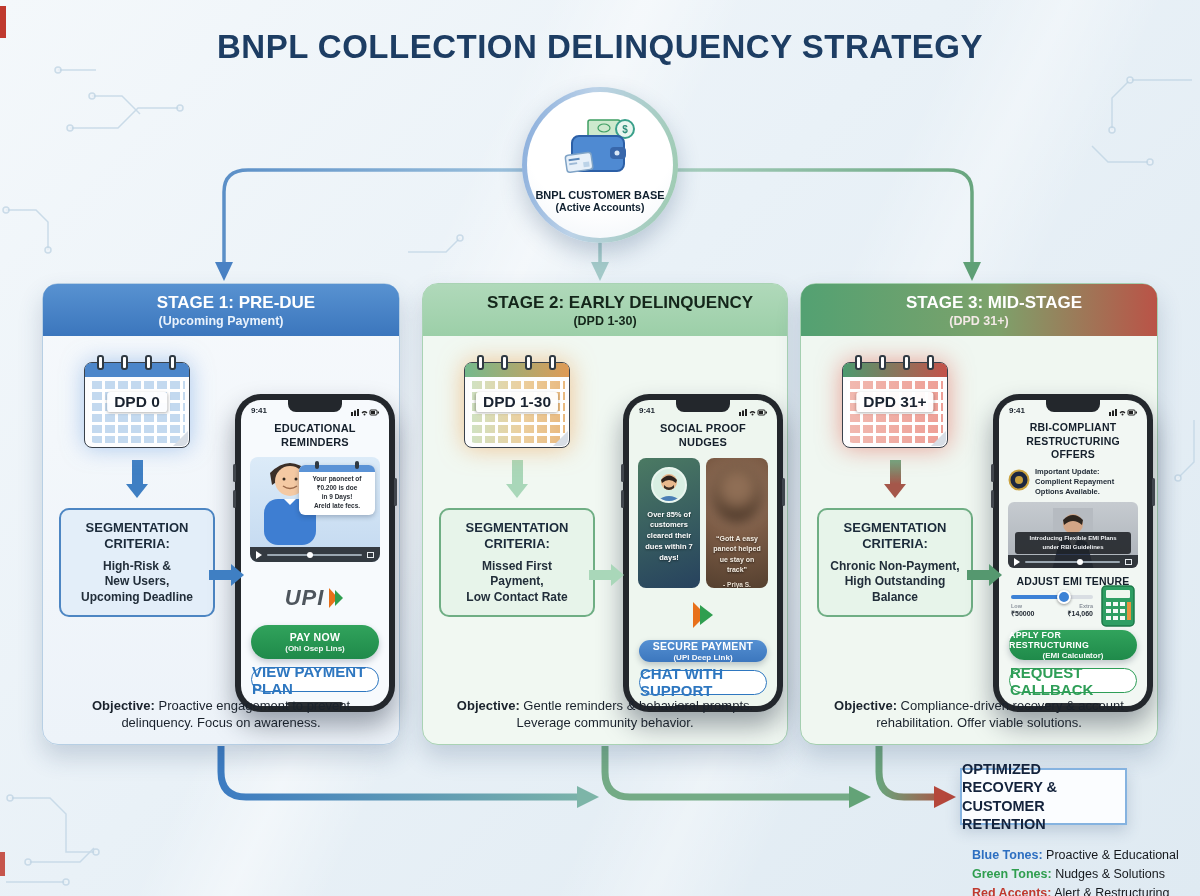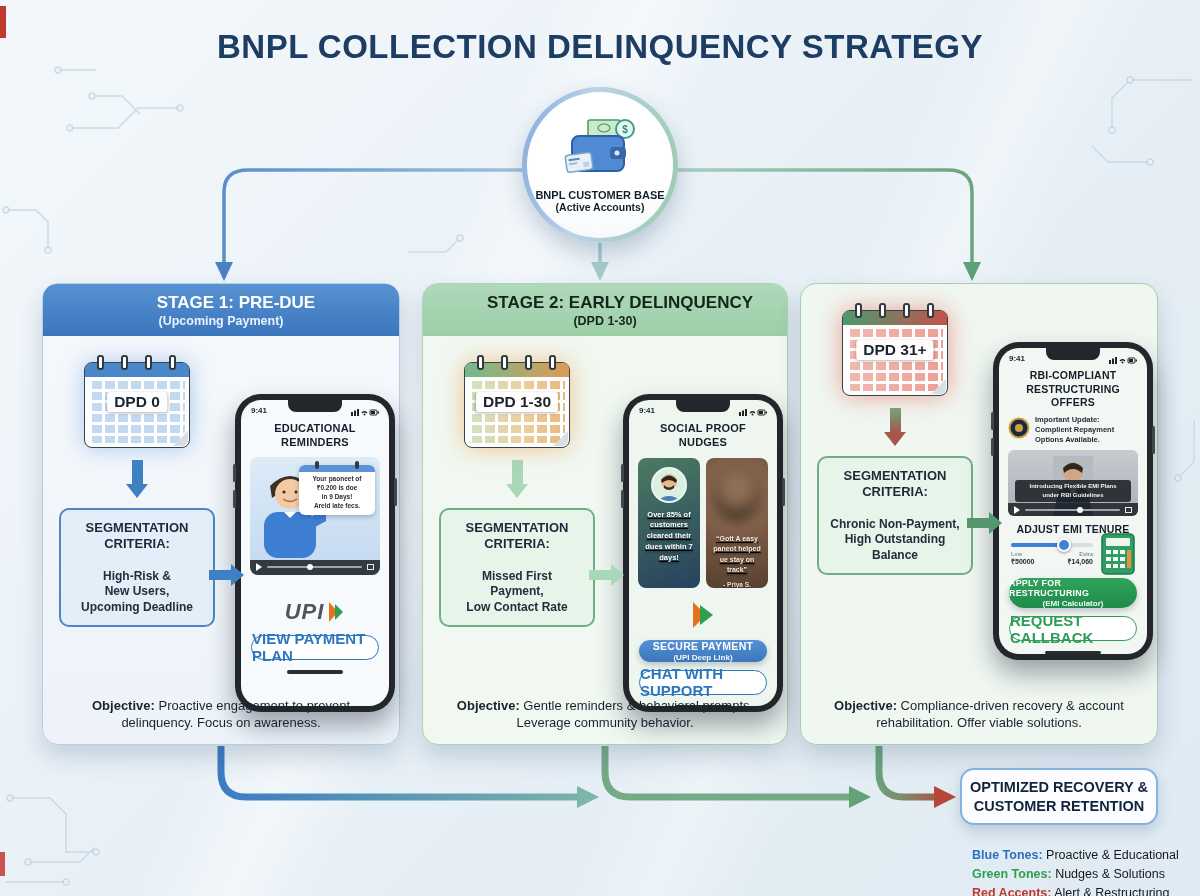--- a/index.html
+++ b/index.html
@@ -87,21 +87,21 @@
   .right-arrow .stem { width:22px; height:10px; }
   .right-arrow .head { width:0; height:0; border-top:11px solid transparent; border-bottom:11px solid transparent; border-left:13px solid; }
   .card1 .right-arrow .stem { background:#3f7fc3; } .card1 .right-arrow .head { border-left-color:#3f7fc3; }
   .card2 .right-arrow .stem { background:#a9d7b9; } .card2 .right-arrow .head { border-left-color:#a9d7b9; }
   .card3 .right-arrow .stem { background:#55986f; } .card3 .right-arrow .head { border-left-color:#55986f; }
 
   
   .criteria { width:156px; border-radius:10px; padding:10px 6px; text-align:center; }
   .card1 .criteria { background:#e3eef9; border:2px solid #4d86c3; }
   .card2 .criteria, .card3 .criteria { background:#e7f4ea; border:2px solid #6fae84; }
-  .criteria-title { font-size:13px; font-weight:800; color:#1b2a3a; line-height:1.25; margin-bottom:16px; white-space:pre-line; }
+  .criteria-title { font-size:13px; font-weight:800; color:#1b2a3a; line-height:1.25; margin-bottom:6px; white-space:pre-line; }
   .criteria-line { font-size:12px; font-weight:700; color:#222e3a; line-height:1.3; }
 
   
   .phone { position:absolute; right:4px; top:58px; width:160px; height:318px; background:#23272c; border-radius:26px;
     padding:6px; box-shadow:0 14px 26px rgba(25,35,55,.4); }
   .btn-side { position:absolute; background:#41464d; border-radius:2px; }
   .screen { position:relative; width:100%; height:100%; border-radius:20px; overflow:hidden; display:flex; flex-direction:column; }
   .card1 .screen { background:#f7fafd; } .card2 .screen { background:#eef6ef; } .card3 .screen { background:#f2f7f3; }
   .notch { position:absolute; top:6px; left:50%; transform:translateX(-50%); width:54px; height:12px; background:#23272c; border-radius:0 0 8px 8px; z-index:5; }
   .statusbar { display:flex; justify-content:space-between; align-items:center; padding:4px 10px 0; height:17px; }
@@ -133,21 +133,21 @@
   .pill-sub { font-size:8px; font-weight:600; opacity:.95; margin-top:1px; }
   .pill-green { background:linear-gradient(180deg,#31a35c,#1f8a4a); }
   .pill-blue { background:linear-gradient(180deg,#5590d2,#3c77be); }
   .pill-outline { margin:8px 10px 0; height:25px; border-radius:13px; background:#ffffff; display:flex; align-items:center; justify-content:center;
     font-size:15px; font-weight:800; }
   .outline-blue { border:1.5px solid #2e77c0; color:#2e77c0; }
   .outline-green { border:1.5px solid #2e9e57; color:#2e9e57; }
   .home-bar { width:56px; height:4px; background:#2a2e33; border-radius:2px; margin:10px auto 0; }
 
   
-  .proof-row { display:flex; gap:6px; margin:8px 9px 0; height:152px;text-decoration:underline; }
+  .proof-row { display:flex; gap:6px; margin:8px 9px 0; height:152px; }
   .proof-card { flex:1; border-radius:8px; overflow:hidden; position:relative; }
   .proof-left { background:linear-gradient(160deg,#4b7a63,#31535f 70%,#27425e); padding-top:9px; text-align:center; }
   .avatar { width:36px; height:36px; border-radius:50%; background:#d9efe3; border:2px solid #eaf6ef; margin:0 auto; overflow:hidden; }
   .proof-stat { margin:7px 4px 0; font-size:7.5px; font-weight:800; color:#ffffff; line-height:1.45; text-shadow:0 1px 2px rgba(0,0,0,.5); }
   .proof-right { background:radial-gradient(circle at 50% 28%, #a5826a 0%, #7a5a44 45%, #55402f 100%); text-align:center; }
   .hairblur { position:absolute; top:6px; left:50%; transform:translateX(-50%); width:52px; height:58px; border-radius:50%;
     background:radial-gradient(circle at 50% 40%, #8f6e55 30%, #3f2d20 75%); filter:blur(6px); }
   .quote { position:relative; margin:76px 5px 0; font-size:7px; font-weight:700; color:#f4ede2; line-height:1.5; text-shadow:0 1px 2px rgba(0,0,0,.6); }
   .quote-attr { position:relative; margin-top:5px; font-size:6.5px; font-weight:700; color:#e8ddcd; text-shadow:0 1px 2px rgba(0,0,0,.6); }
   .bhim-row { display:flex; justify-content:center; margin-top:12px; height:30px; }
@@ -169,22 +169,22 @@
   .sl-small { font-size:5.5px; color:#8a929b; font-weight:600; }
   .sl-val { font-size:7px; font-weight:800; color:#1c242e; }
   .calc { position:absolute; right:0; top:-10px; }
   .pill3 { margin-top:12px; }
   .pill3 .pill-main { font-size:8.8px; }
 
   .objective { position:absolute; bottom:12px; left:14px; right:14px; text-align:center; font-size:13px; color:#1a222c; line-height:1.35; }
   .objective b { font-weight:800; }
 
   
-  .outcome { position:absolute; left:960px; top:768px; width:198px; height:57px; background:#fbfdff; border:2px solid #85b3e0;
-    border-radius:14px; z-index:2; display:flex; flex-direction:column; align-items:center; justify-content:center;
+  .outcome { position:absolute; left:960px; top:768px; width:167px; height:57px; background:#fbfdff; border:2px solid #85b3e0;
+    border-radius:0; z-index:2; display:flex; flex-direction:column; align-items:center; justify-content:center;
     box-shadow:0 6px 14px rgba(40,70,110,.2); }
   .outcome div { font-size:14.5px; font-weight:800; color:#14233c; line-height:1.25; }
   .legend { position:absolute; left:972px; top:838px; z-index:2;margin-top:8px; }
   .legend-row { font-size:12.5px; color:#15181c; line-height:1.5; }
   .legend-row .lg-label { font-weight:800; }
   .lg-blue { color:#2d6fc1; } .lg-green { color:#2f9e4f; } .lg-red { color:#c0392e; }
 </style>
 </head>
 <body>
 
@@ -377,20 +377,24 @@
             <span class="fs"></span>
           </div>
         </div>
         <div class="upi-row">
           <span class="upi-text">UPI</span>
           <svg width="18" height="22" viewBox="0 0 18 22">
               <path d="M2 1 L11 11 L2 21 Z" fill="#e8701a"></path>
               <path d="M8 3 L16 11 L8 19 Z" fill="#2f9e4f"></path>
             </svg>
         </div>
+        <div class="pill pill-green">
+          <span class="pill-main">PAY NOW</span>
+          <span class="pill-sub">(Ohl Osep Lins)</span>
+        </div>
         <div class="pill-outline outline-blue">VIEW PAYMENT PLAN</div>
         <div class="home-bar"></div>
       </div>
     </div>
   </div>
   <div class="objective">
     <b>Objective:</b> <span>Proactive engagement to prevent delinquency. Focus on awareness.</span>
   </div>
 </div>
 
@@ -479,20 +483,24 @@
         <div class="home-bar"></div>
       </div>
     </div>
   </div>
   <div class="objective">
     <b>Objective:</b> <span>Gentle reminders &amp; behavioral prompts. Leverage community behavior.</span>
   </div>
 </div>
 
 <div class="stage-card card3">
+  <div class="stage-header">
+    <div class="stage-title">STAGE 3: MID-STAGE</div>
+    <div class="stage-sub">(DPD 31+)</div>
+  </div>
   <div class="stage-body">
     <div class="left-col">
       <div class="calendar">
         <div class="cal-ring" style="left:12px"></div>
           <div class="cal-ring" style="left:36px"></div>
         <div class="cal-ring" style="left:60px"></div>
           <div class="cal-ring" style="left:84px"></div>
         <div class="cal-top"></div>
           <div class="cal-grid"></div>
         <div class="cal-label">DPD 31+</div>

